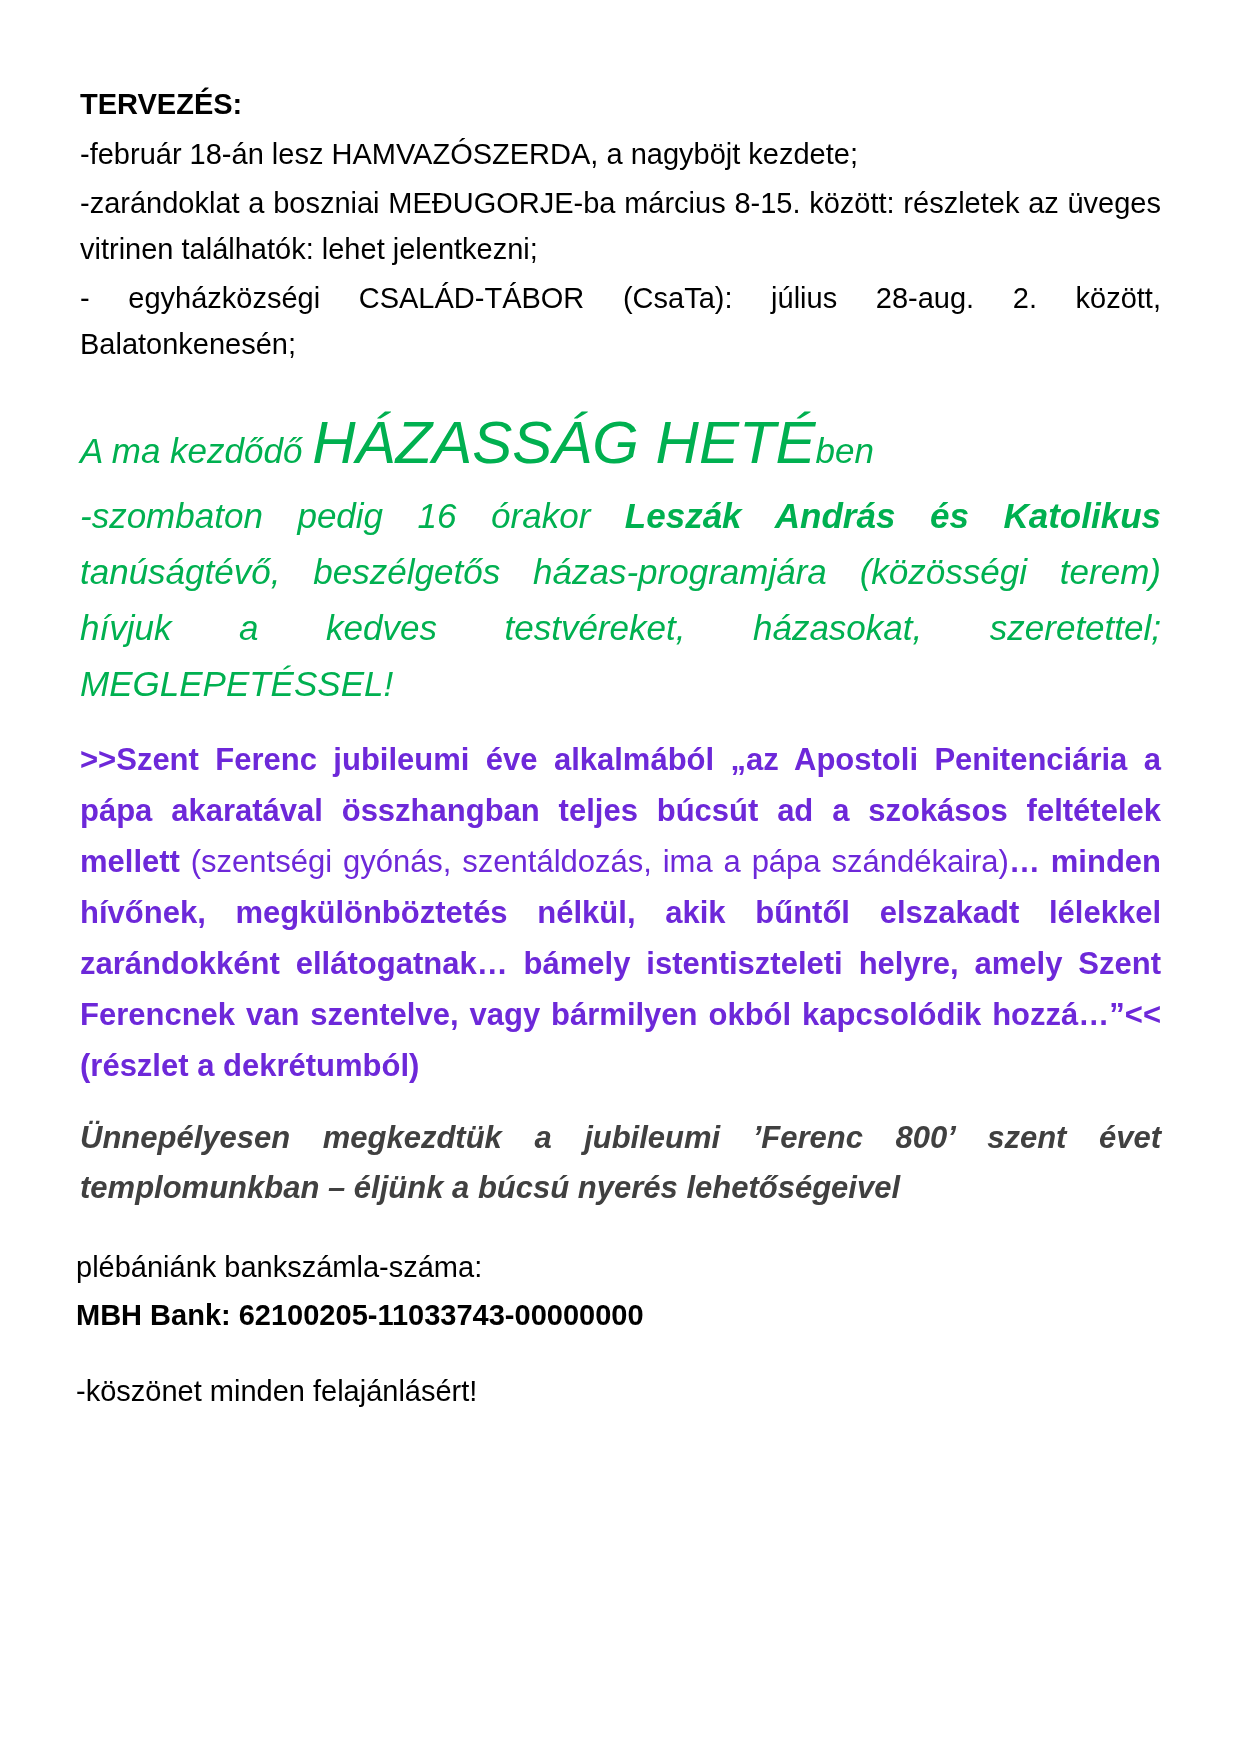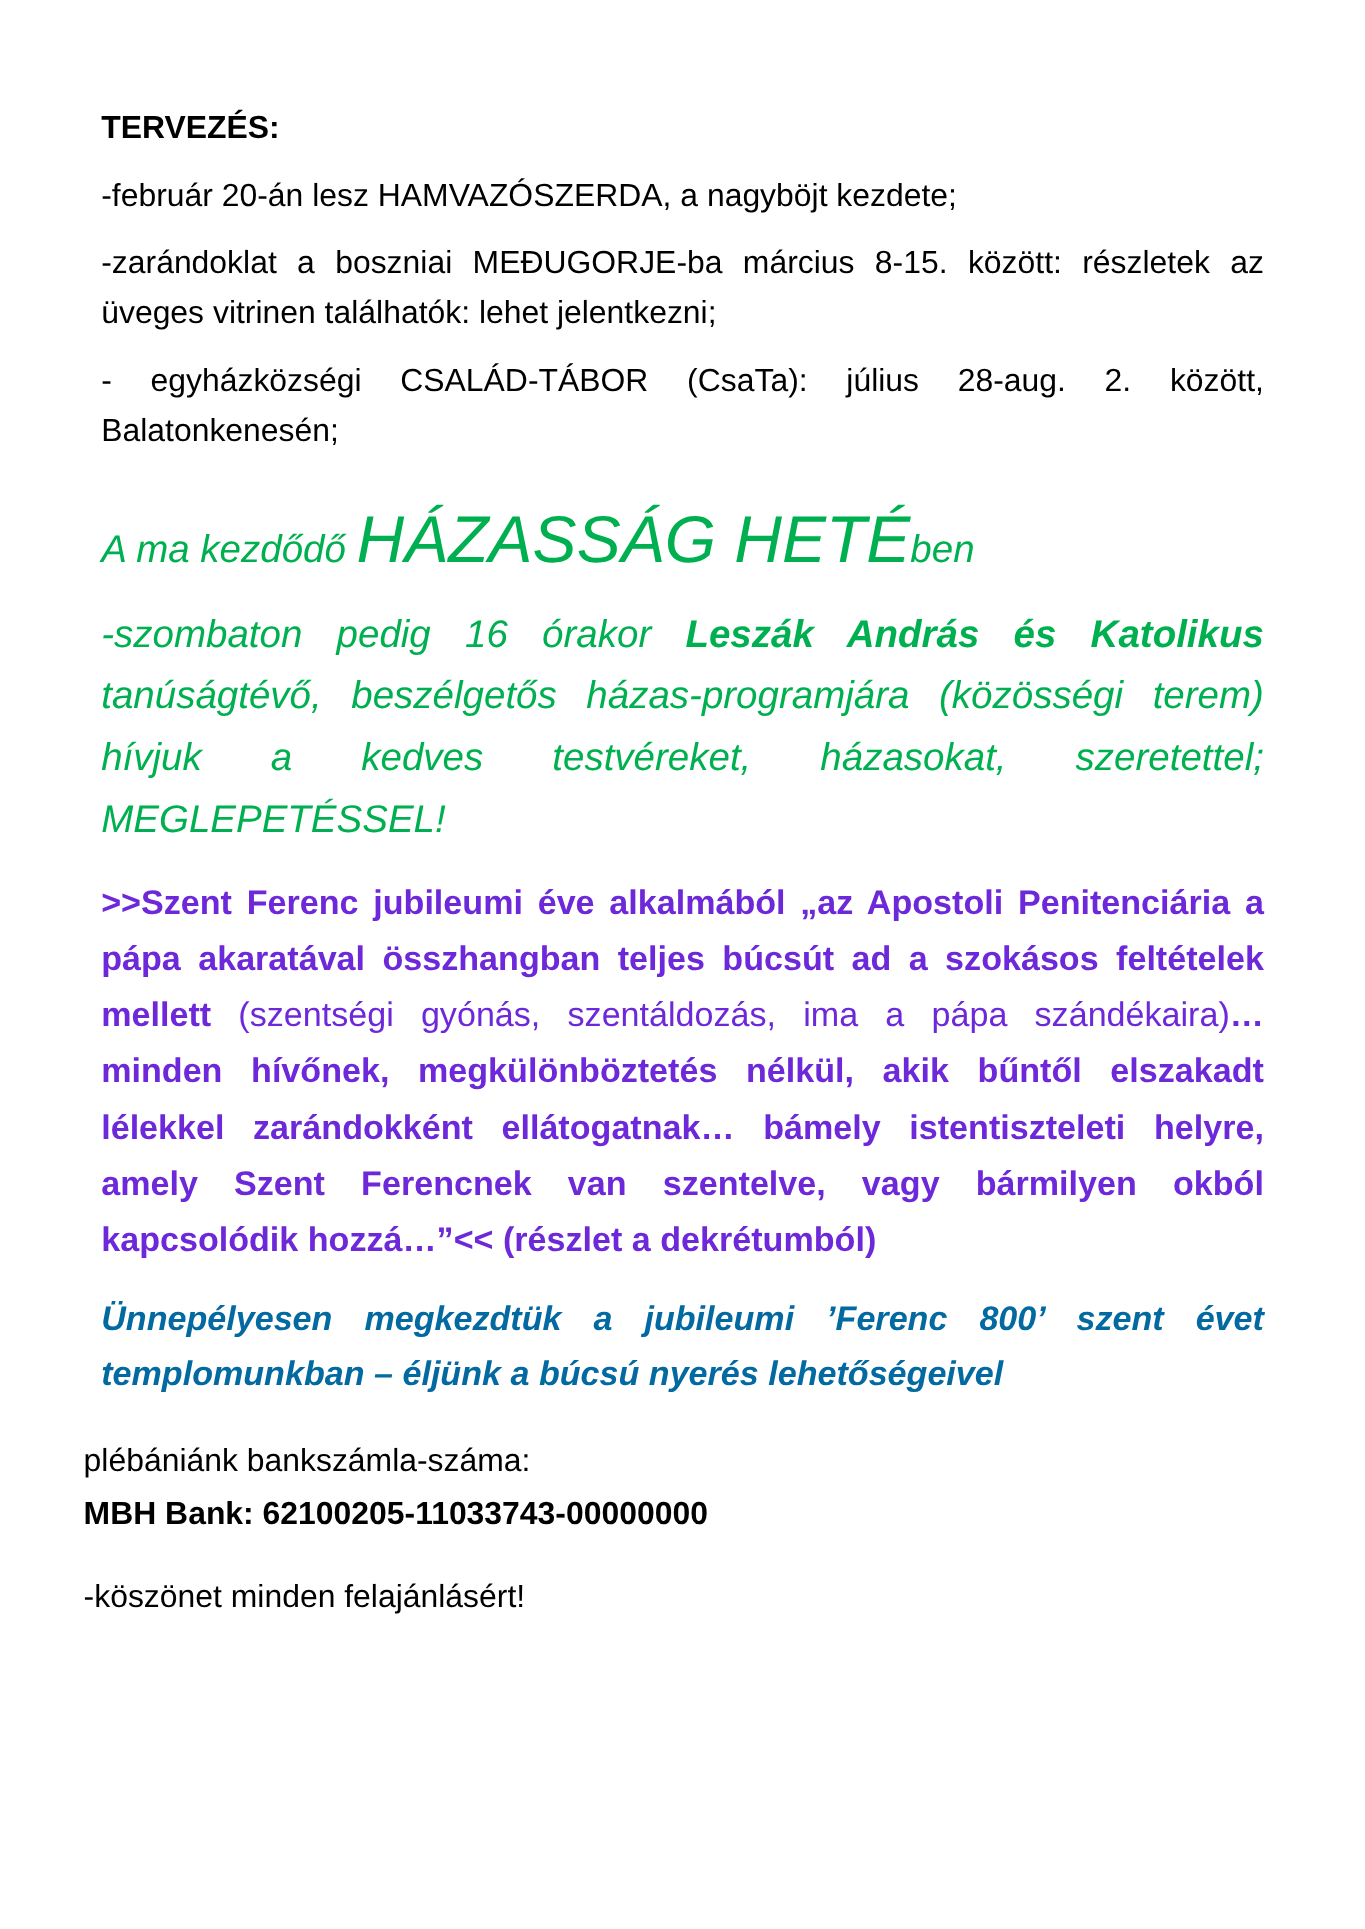--- a/index.html
+++ b/index.html
@@ -1,41 +1,41 @@
 <!DOCTYPE html>
 <html><head>
 <meta charset="utf-8">
 <style>
   html, body { margin:0; padding:0; background:#ffffff; }
   body { width:1241px; height:1754px; position:relative; overflow:hidden;
          font-family:"Liberation Sans", "DejaVu Sans", sans-serif; }
   .page { position:absolute; left:76px; top:78px; width:1089px; }
-  .p { margin:16px; text-align:justify; text-align-last:left; }
+  .p { margin:4px; text-align:justify; text-align-last:left; }
   .black { color:#000000; }
   .sec1 { font-size:29px; line-height:45.5px; }
   .sec1 .title { font-weight:bold; }
   .sec2 { margin-top:48px; color:#00B050; font-style:italic; font-size:35px; line-height:56px; }
   .sec2 .big { font-size:60px; font-style:italic; line-height:56px; }
   .sec2 .head { line-height:66px; }
   .sec2 b { font-weight:bold; }
   .sec3 { margin-top:22px; color:#6d28d9; font-size:31px; line-height:51px; font-weight:bold; }
   .sec3 .norm { font-weight:normal; }
-  .sec4 { margin-top:22px; color:#0369a1; font-size:31px; line-height:50px; font-weight:bold; font-style:italic; }
+  .sec4 { margin-top:22px; color:#404040; font-size:31px; line-height:50px; font-weight:bold; font-style:italic; }
   .sec5 { margin-top:30px; color:#000; font-size:29px; line-height:48px; }
   .sec5 .b { font-weight:bold; }
   .sec5 .thanks { margin-top:28px; }
 </style>
 </head>
 <body>
 
 <div class="page">
 
   <div class="sec1 black">
     <p class="p title">TERVEZÉS:</p>
-    <p class="p">-február 20-án lesz HAMVAZÓSZERDA, a nagyböjt kezdete;</p>
+    <p class="p">-február 18-án lesz HAMVAZÓSZERDA, a nagyböjt kezdete;</p>
     <p class="p">-zarándoklat a boszniai MEĐUGORJE-ba március 8-15. között: részletek az üveges vitrinen találhatók: lehet jelentkezni;</p>
     <p class="p">- egyházközségi CSALÁD-TÁBOR (CsaTa): július 28-aug. 2. között, Balatonkenesén;</p>
   </div>
 
   <div class="sec2">
     <p class="p head"><span>A ma kezdődő </span><span class="big">HÁZASSÁG HETÉ</span><span>ben</span></p>
     <p class="p"><span>-szombaton pedig 16 órakor </span><b>Leszák András és Katolikus</b><span> tanúságtévő, beszélgetős házas-programjára (közösségi terem) hívjuk a kedves testvéreket, házasokat, szeretettel; MEGLEPETÉSSEL!</span></p>
   </div>
 
   <div class="sec3">

